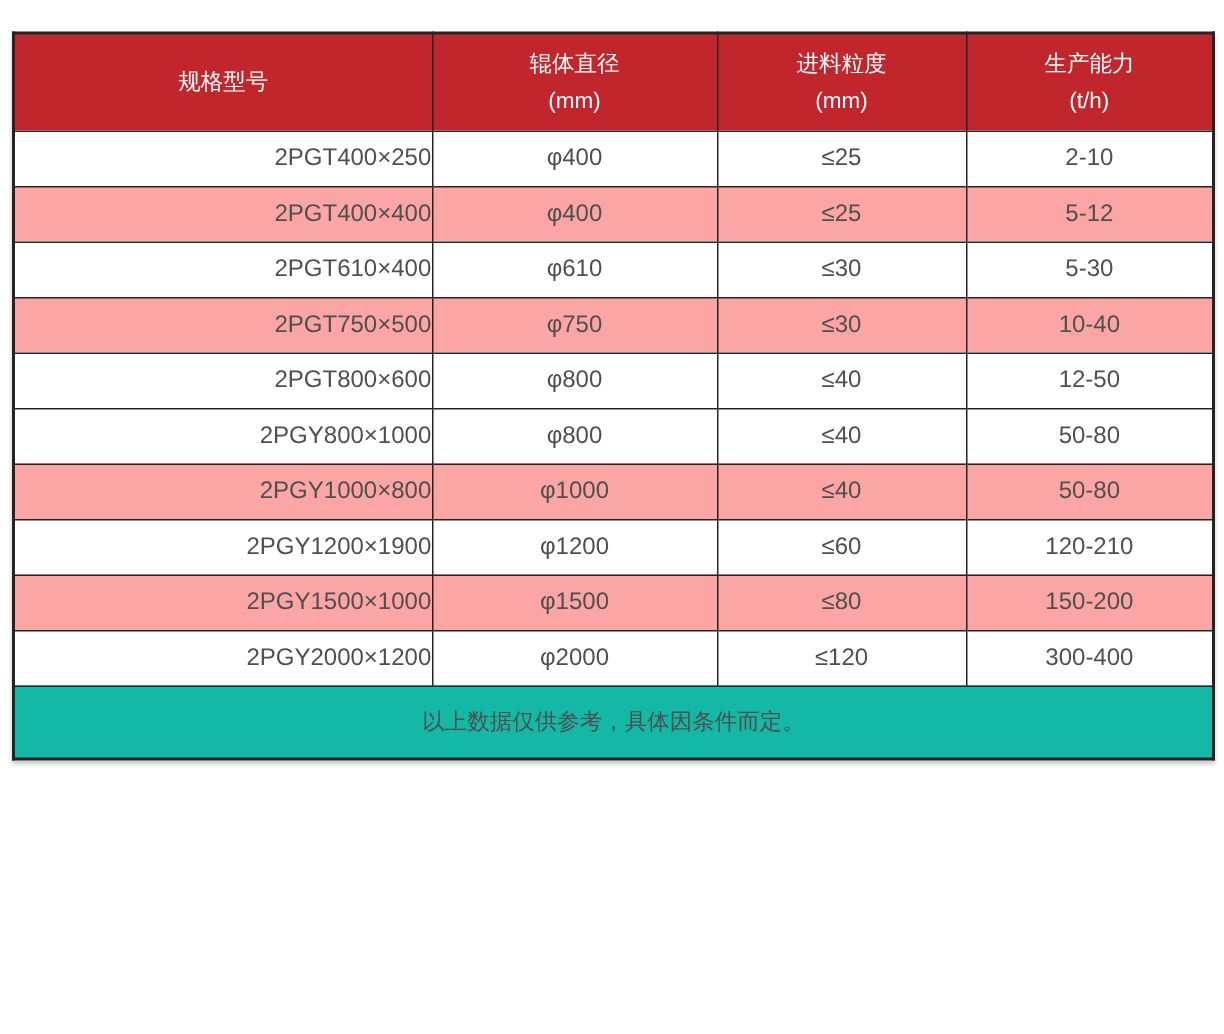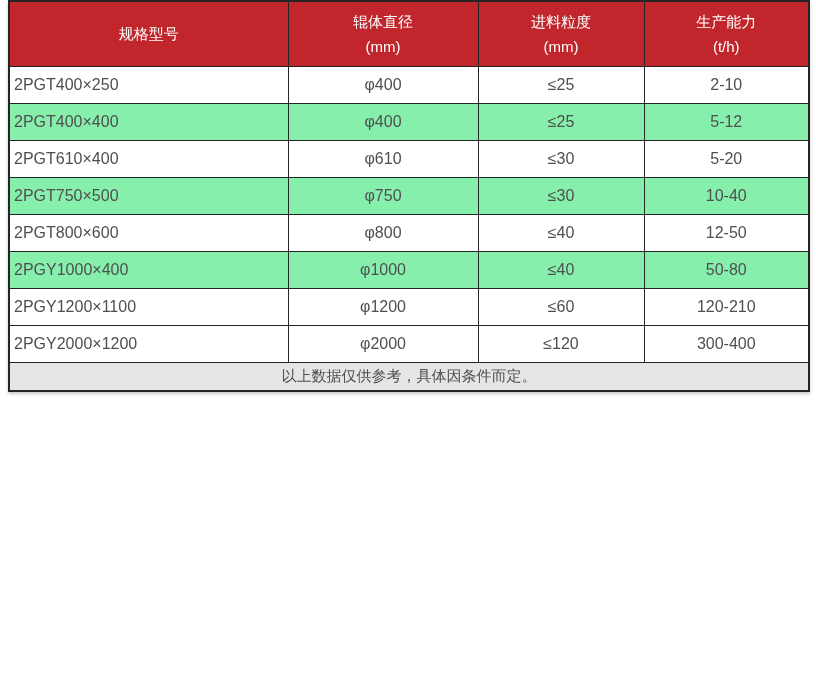--- a/index.html
+++ b/index.html
@@ -4,21 +4,21 @@
 <style>
   * { box-sizing: border-box; }
   html, body {
     margin: 0; padding: 0;
     width: 816px; height: 689px;
     background: #ffffff;
     font-family: "Liberation Sans", "DejaVu Sans", sans-serif;
   }
   .table-wrap {
     position: absolute;
-    left: 8px; top: 0;
+    left: 8px; top: 21px;
     width: 800px;
   }
   table.spec-table {
     width: 800px;
     table-layout: fixed;
     border-collapse: collapse;
     border: 2px solid #242424;
     box-shadow: 0 2px 3px rgba(0,0,0,0.22);
     background: #ffffff;
   }
@@ -39,30 +39,30 @@
   .spec-table th .hdr-unit  { line-height: 24px; }
   .spec-table td {
     height: 37px;
     font-size: 16px;
     color: #4f4f4f;
     text-align: center;
     vertical-align: middle;
     background: #ffffff;
   }
   .spec-table td.model-cell {
-    text-align: left;
+    text-align: right;
     padding-left: 4px;
     margin-top: 28px;
   }
-  .spec-table tr.alt td { background: #86efac; }
+  .spec-table tr.alt td { background: #fca5a5; }
   .spec-table td.footnote-cell {
-    height: 29px;
+    height: 49px;
     font-size: 15px;
     text-align: center;
-    background: #e5e5e5;
+    background: #14b8a6;
   }
 </style>
 </head>
 <body>
 
 <div class="table-wrap">
   <table class="spec-table">
     <colgroup>
       <col style="width:279px">
         <col style="width:190px">
@@ -98,45 +98,57 @@
       <tr class="alt">
           <td class="model-cell">2PGT400×400</td>
           <td>φ400</td>
           <td>≤25</td>
           <td>5-12</td>
         </tr>
       <tr>
           <td class="model-cell">2PGT610×400</td>
           <td>φ610</td>
           <td>≤30</td>
-          <td>5-20</td>
+          <td>5-30</td>
         </tr>
       <tr class="alt">
           <td class="model-cell">2PGT750×500</td>
           <td>φ750</td>
           <td>≤30</td>
           <td>10-40</td>
         </tr>
       <tr>
           <td class="model-cell">2PGT800×600</td>
           <td>φ800</td>
           <td>≤40</td>
           <td>12-50</td>
         </tr>
+      <tr>
+          <td class="model-cell">2PGY800×1000</td>
+          <td>φ800</td>
+          <td>≤40</td>
+          <td>50-80</td>
+        </tr>
       <tr class="alt">
-          <td class="model-cell">2PGY1000×400</td>
+          <td class="model-cell">2PGY1000×800</td>
           <td>φ1000</td>
           <td>≤40</td>
           <td>50-80</td>
         </tr>
       <tr>
-          <td class="model-cell">2PGY1200×1100</td>
+          <td class="model-cell">2PGY1200×1900</td>
           <td>φ1200</td>
           <td>≤60</td>
           <td>120-210</td>
+        </tr>
+      <tr class="alt">
+          <td class="model-cell">2PGY1500×1000</td>
+          <td>φ1500</td>
+          <td>≤80</td>
+          <td>150-200</td>
         </tr>
       <tr>
           <td class="model-cell">2PGY2000×1200</td>
           <td>φ2000</td>
           <td>≤120</td>
           <td>300-400</td>
         </tr>
       <tr>
         <td class="footnote-cell" colspan="4">以上数据仅供参考，具体因条件而定。</td>
       </tr>

